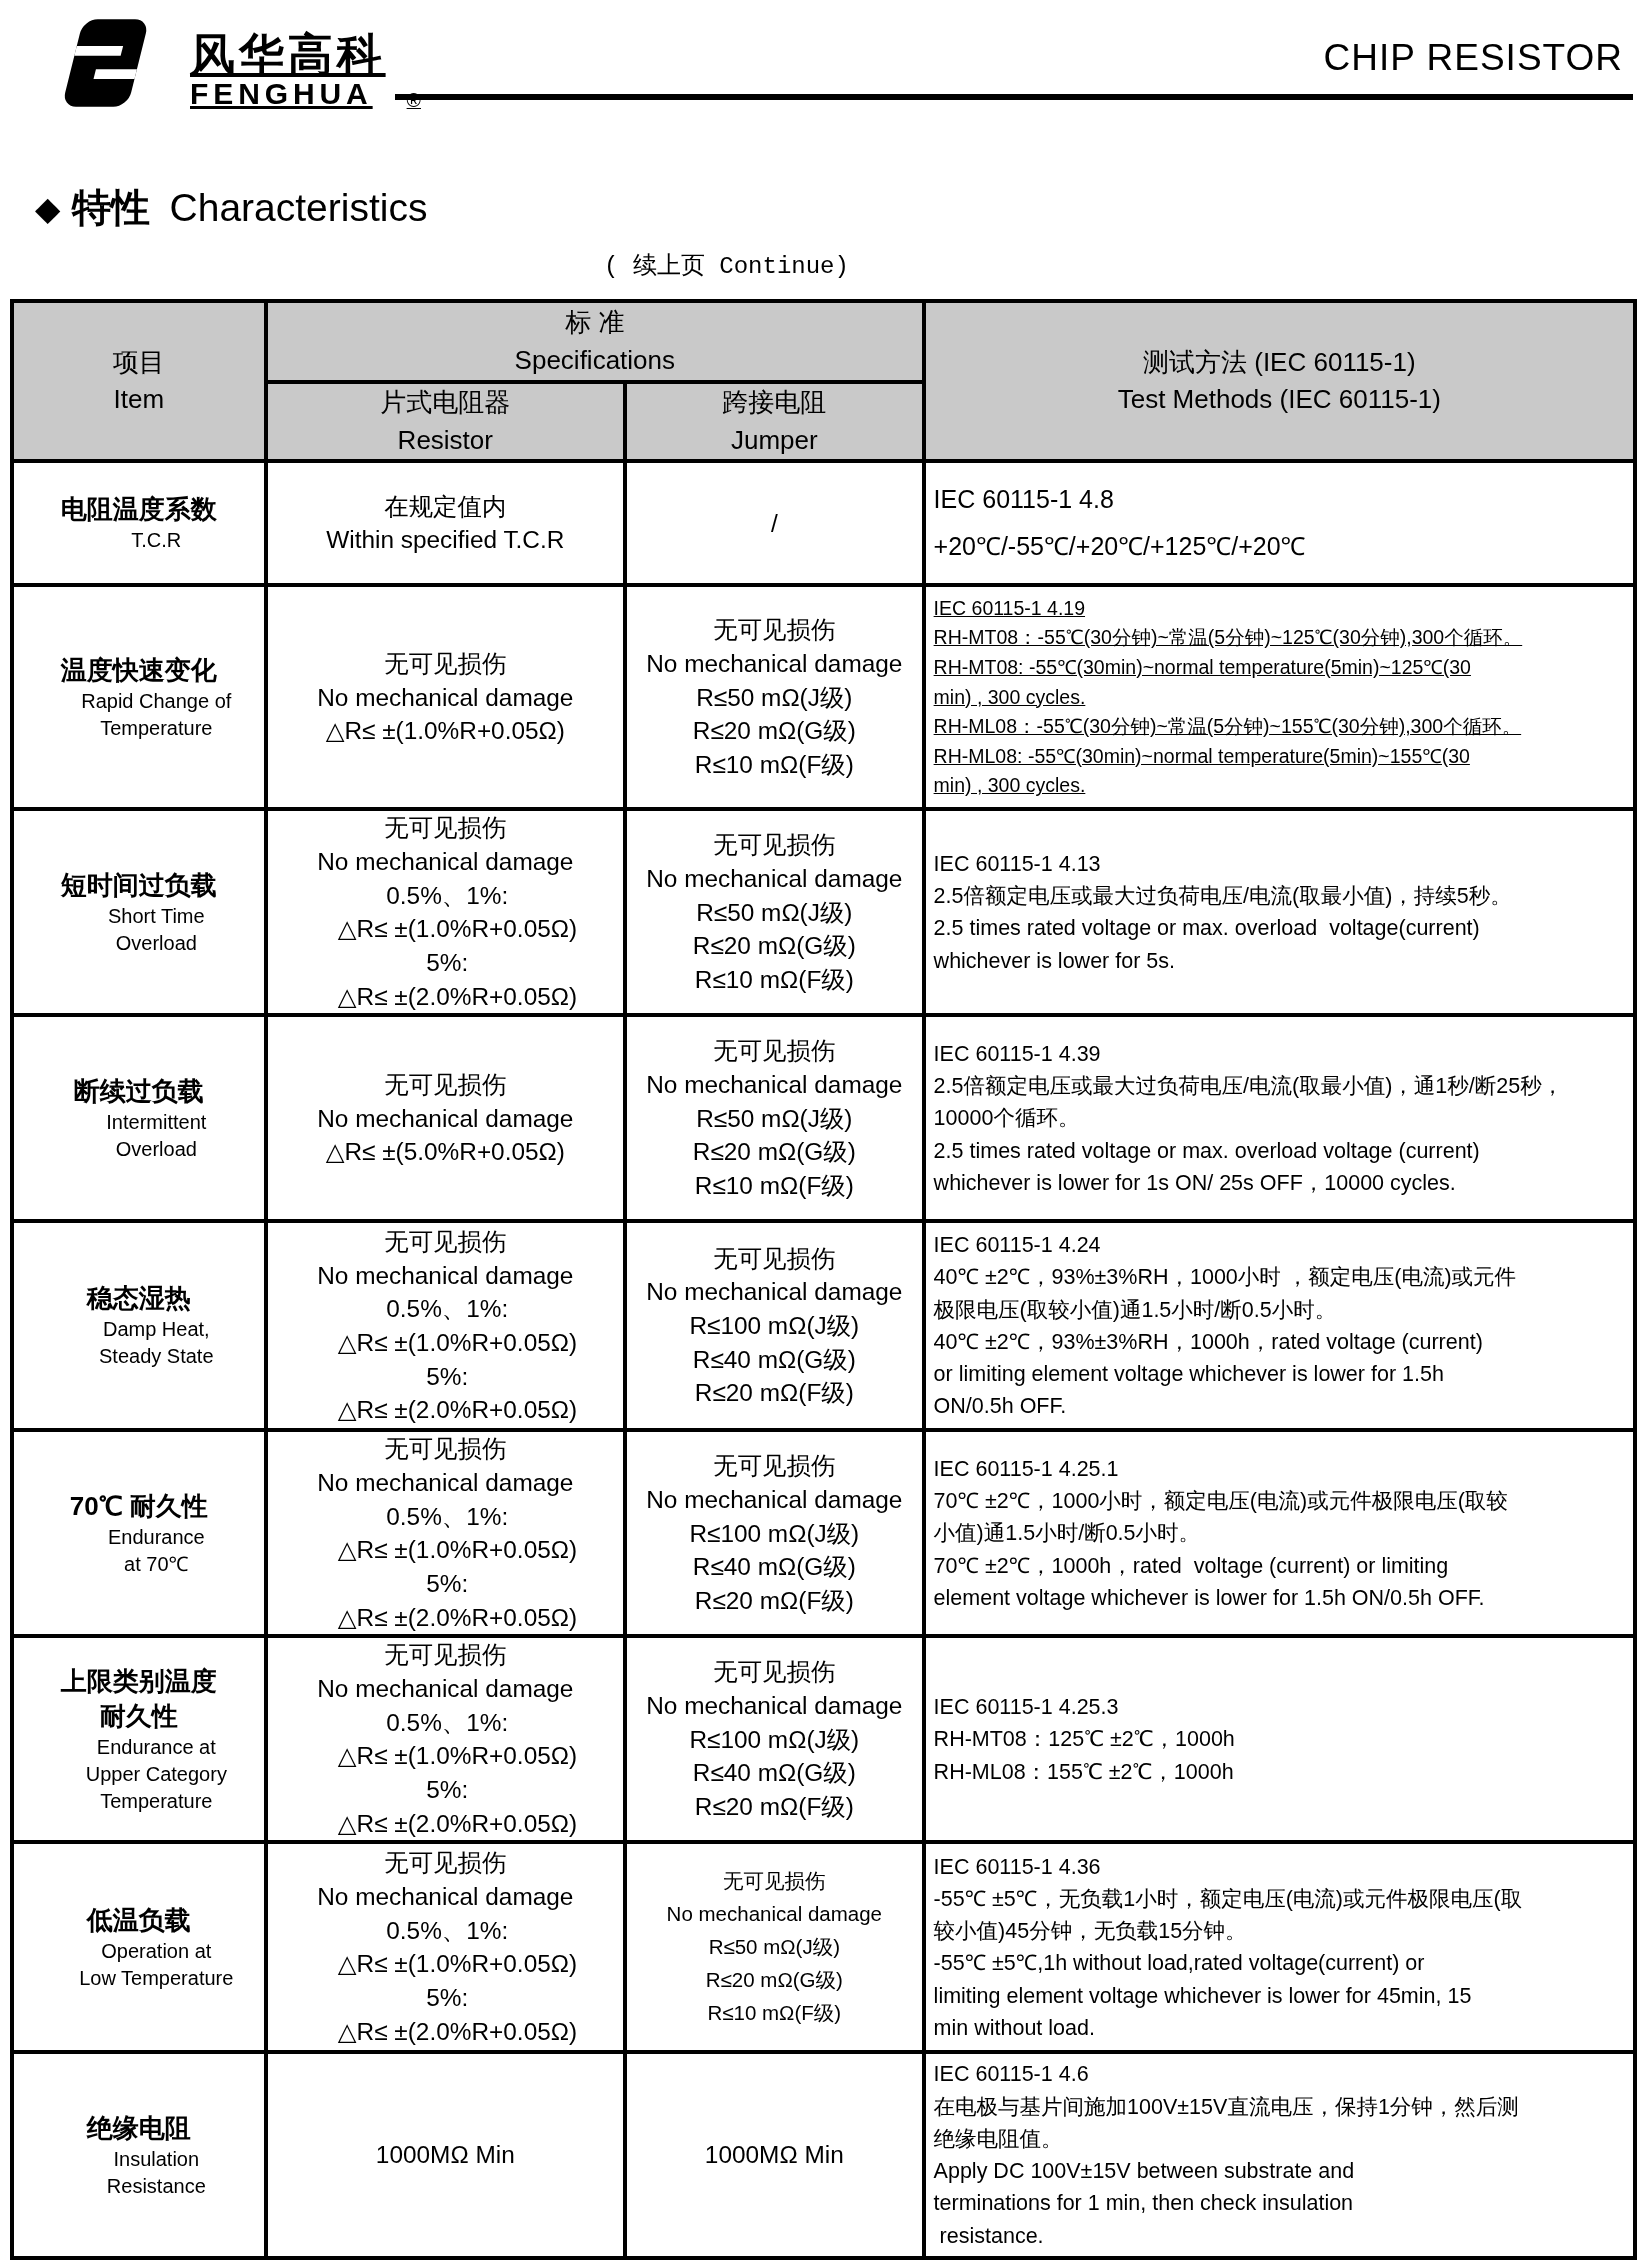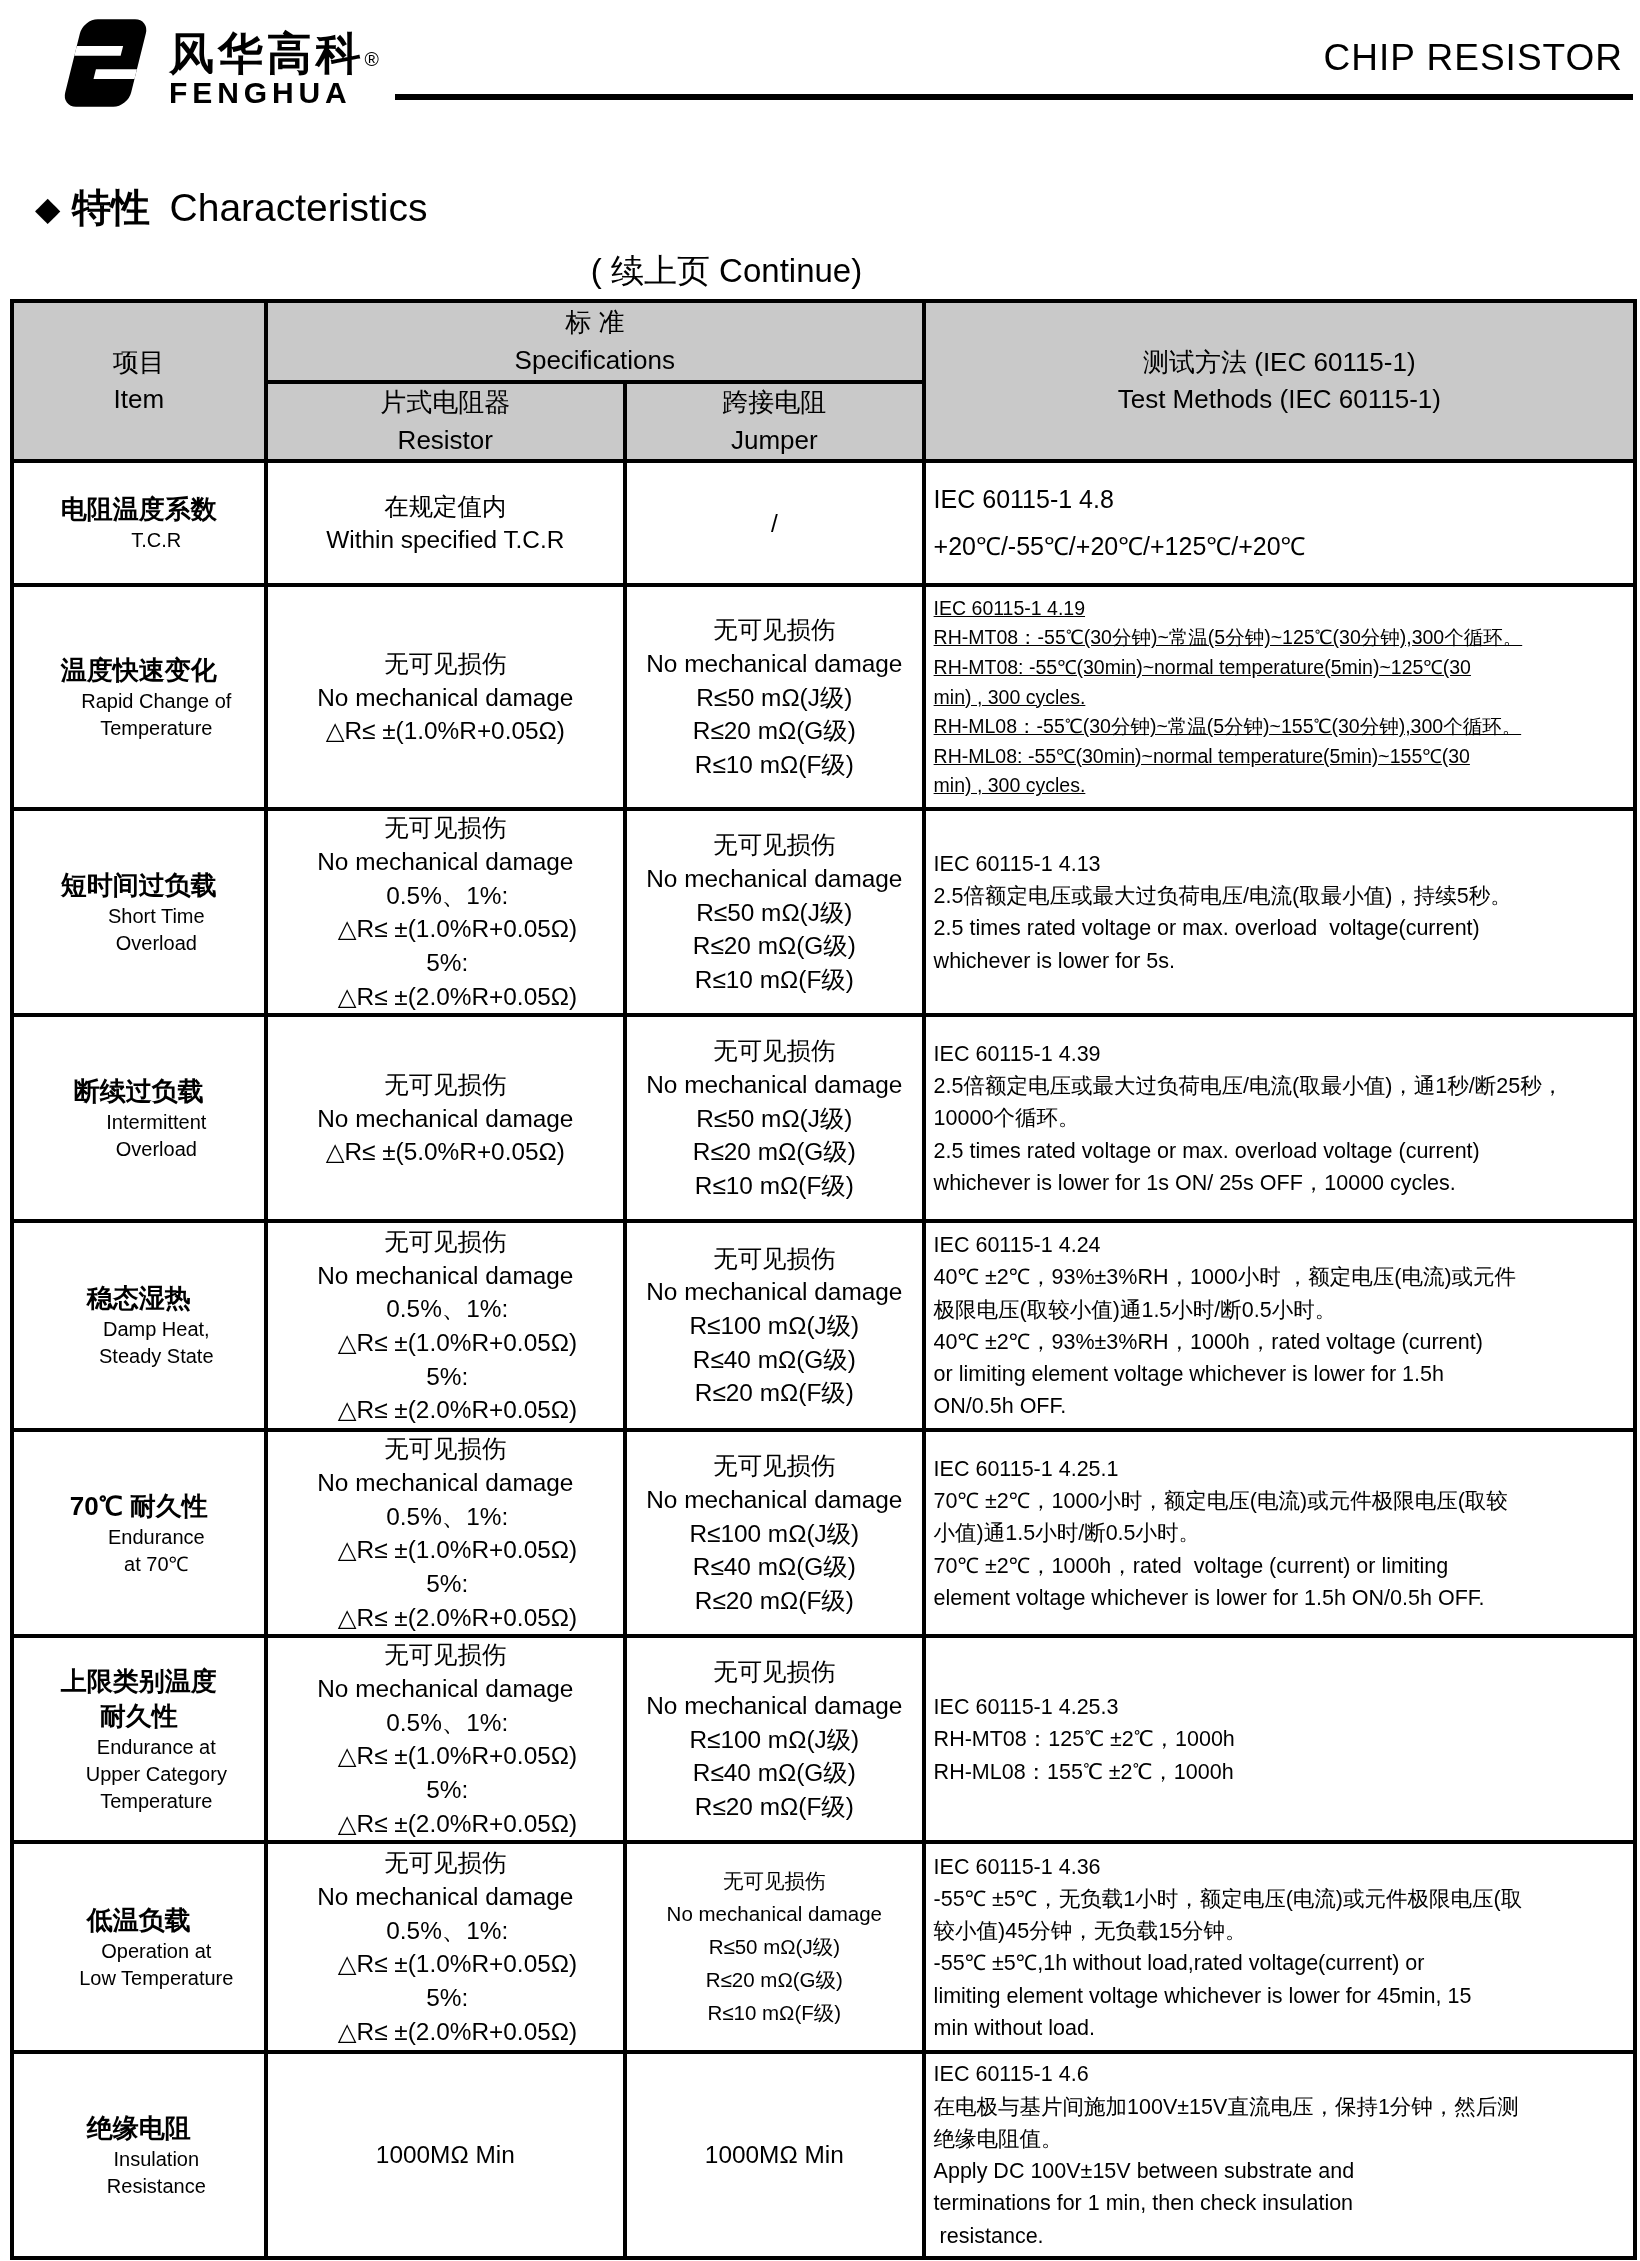--- a/index.html
+++ b/index.html
@@ -6,34 +6,34 @@
   .page{
     position:relative;
     width:1640px;
     height:2262px;
     background:#ffffff;
     color:#000;
     font-family:"Liberation Sans", sans-serif;
     overflow:hidden;
   }
   
-  .logo{position:absolute;left:54px;top:13.7px;display:flex;align-items:center;gap:0;}
+  .logo{position:absolute;left:54px;top:13.7px;display:flex;align-items:flex-end;gap:21px;text-decoration:underline;}
   .logo-mark{width:115px;height:98px;}
   .brand-text{display:flex;flex-direction:column;margin-top:15.6px;}
   .brand-zh{font-size:45px;font-weight:bold;letter-spacing:3.9px;line-height:1.0;}
   .brand-en{font-size:30px;font-weight:bold;letter-spacing:4.9px;line-height:1.15;}
   .reg-mark{font-size:19.5px;margin-top:-5.9px;}
   .doc-title{position:absolute;top:37px;right:17px;font-size:37px;letter-spacing:1px;}
   .header-rule{position:absolute;left:395px;width:1238px;top:94px;height:5.9px;background:#000;}
   
   .section-title{position:absolute;left:35px;top:181px;display:flex;align-items:center;gap:11.7px;}
   .diamond{font-size:33px;line-height:1;}
   .sec-zh{font-size:39px;font-weight:bold;}
   .sec-en{font-size:39px;margin-left:7.8px;text-align:center;}
-  .continue-note{position:absolute;top:249px;left:0;width:1453px;text-align:center;font-size:33px;}
+  .continue-note{position:absolute;top:249px;left:0;width:1453px;text-align:center;font-size:24px;font-family:Liberation Mono, monospace;}
   
   table.char-table{
     position:absolute;left:9.8px;top:299px;width:1623px;
     border-collapse:collapse;table-layout:fixed;
     border:4.9px solid #000;
   }
   .char-table th,.char-table td{
     border:4px solid #000000;
     vertical-align:middle;
     padding:0;

